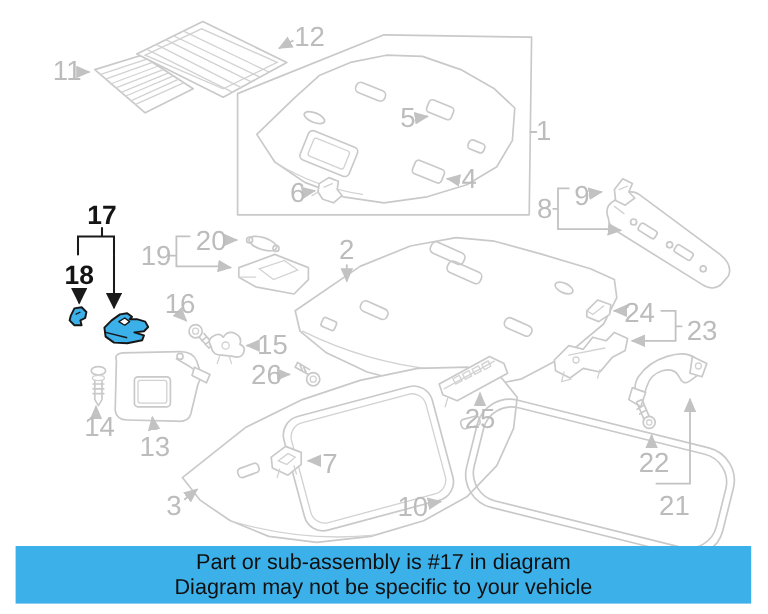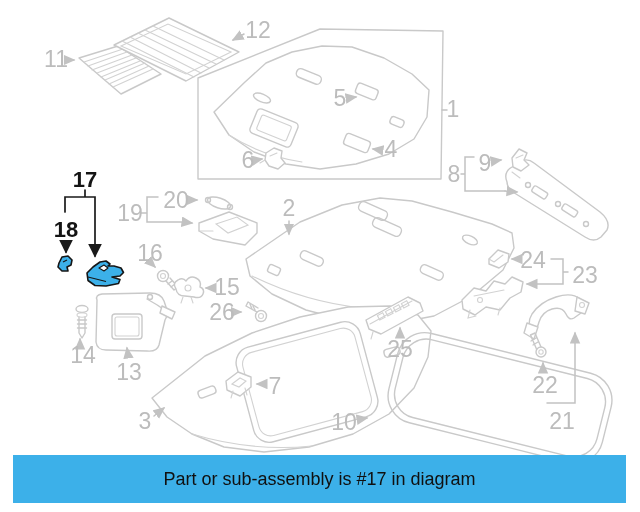--- a/index.html
+++ b/index.html
@@ -276,13 +276,14 @@
     <path class="bld" d="M85,190 L85,197 M65,212 L65,197 L95,197 L95,250"></path>
     <line class="bld" x1="95" y1="250" x2="95" y2="256" marker-end="url(#ab)"></line>
     <line class="bld" x1="66" y1="242" x2="66" y2="252" marker-end="url(#ab)"></line>
   </g>
   <text class="hl" x="85" y="187">17</text>
   <text class="hl" x="66" y="237">18</text>
 </svg>
 
 <div class="banner">
   <div>Part or sub-assembly is #17 in diagram</div>
+  <div>Diagram may not be specific to your vehicle</div>
 </div>
 
 </body></html>

